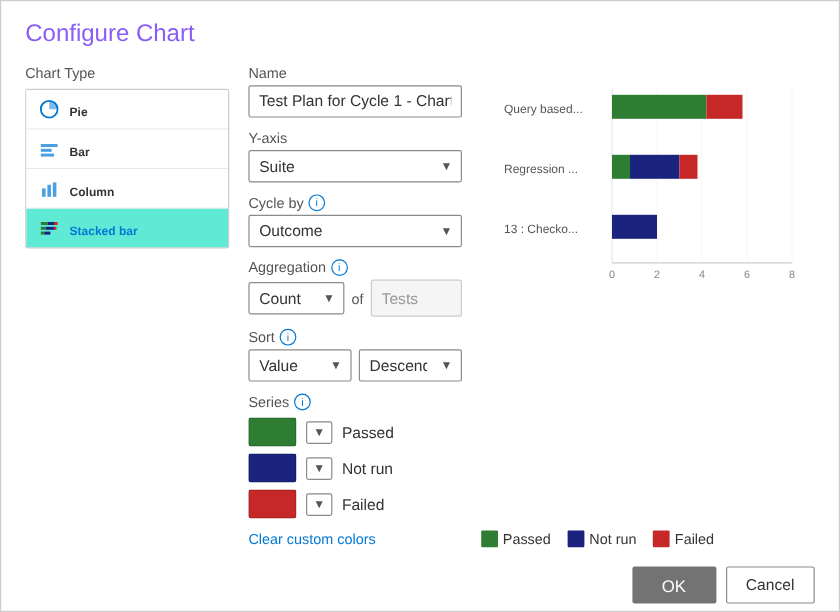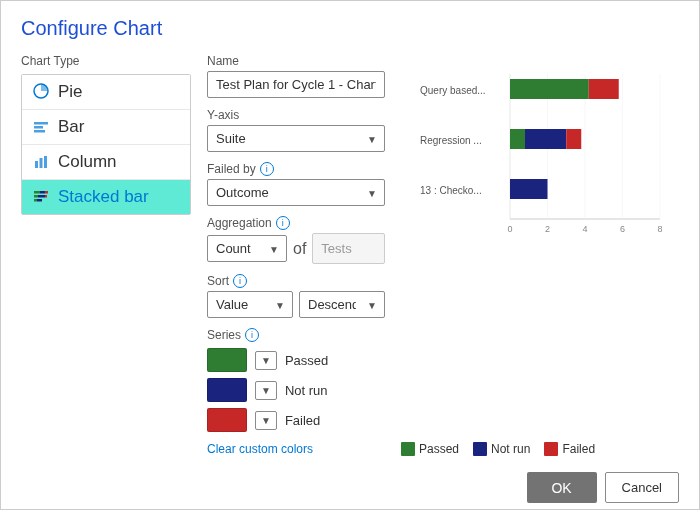--- a/index.html
+++ b/index.html
@@ -17,21 +17,21 @@
       height: 510px;
       background: #fff;
       border: 1px solid #ccc;
       display: flex;
       flex-direction: column;
       padding: 16px 20px 14px 20px;
     }
     .dialog-title {
       font-size: 20px;
       font-weight: 300;
-      color: #1d4ed8;
+      color: #8b5cf6;
       margin-bottom: 14px;
     }
     .dialog-body {
       display: flex;
       flex: 1;
       gap: 0;
     }
     
     .chart-type-panel {
       width: 170px;
@@ -41,28 +41,29 @@
       font-size: 12px;
       color: #555;
       margin-bottom: 6px;
     }
     .chart-type-list {
       border: 1px solid #ccc;
       border-radius: 2px;
     }
     .chart-type-item {
       display: flex;
-      align-items: flex-start;
+      align-items: flex-end;
       gap: 8px;
       padding: 7px 10px;
       cursor: pointer;
       border-bottom: 1px solid #e8e8e8;
-      font-size: 17px;
-      color: #333;
-      background: #fff;
+      font-size: 10px;
+      color: #333;
+      background: #fff;
+      font-weight: bold;
     }
     .chart-type-item:last-child { border-bottom: none; }
     .chart-type-item.selected {
       background: #5eead4;
       color: #0078d4;
     }
     .chart-icon {
       width: 18px;
       height: 18px;
       display: flex;
@@ -137,21 +138,21 @@
     .aggregation-row {
       display: flex;
       align-items: center;
       gap: 6px;
     }
     .agg-select-wrapper {
       position: relative;
       width: 80px;
     }
     .agg-of {
-      font-size: 16px;
+      font-size: 12px;
       color: #555;
     }
     .agg-text-input {
       flex: 1;
       border: 1px solid #ccc;
       border-radius: 2px;
       padding: 7px 8px;
       font-size: 13px;
       color: #999;
       background: #f5f5f5;
@@ -348,21 +349,21 @@
         <span>Y-axis</span>
       </div>
       <div class="select-wrapper">
         <select class="select-box">
           <option>Suite</option>
         </select>
         <span class="select-arrow">▼</span>
       </div>
 
       <div class="field-label">
-        <span>Failed by</span>
+        <span>Cycle by</span>
         <span class="info-icon">i</span>
       </div>
       <div class="select-wrapper">
         <select class="select-box">
           <option>Outcome</option>
         </select>
         <span class="select-arrow">▼</span>
       </div>
 
       <div class="field-label">

